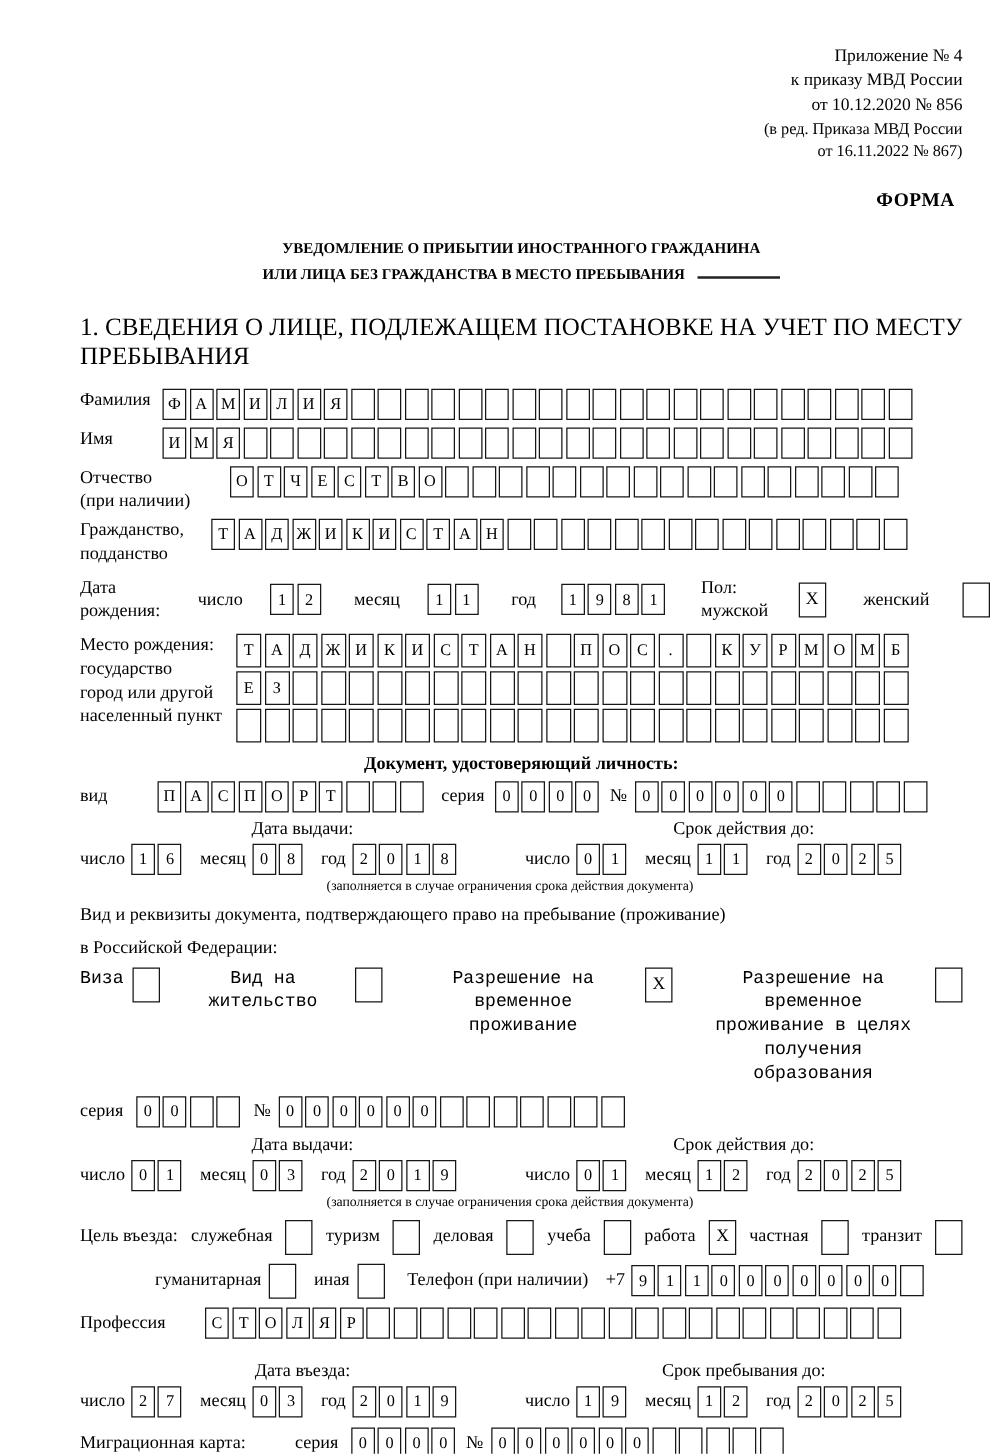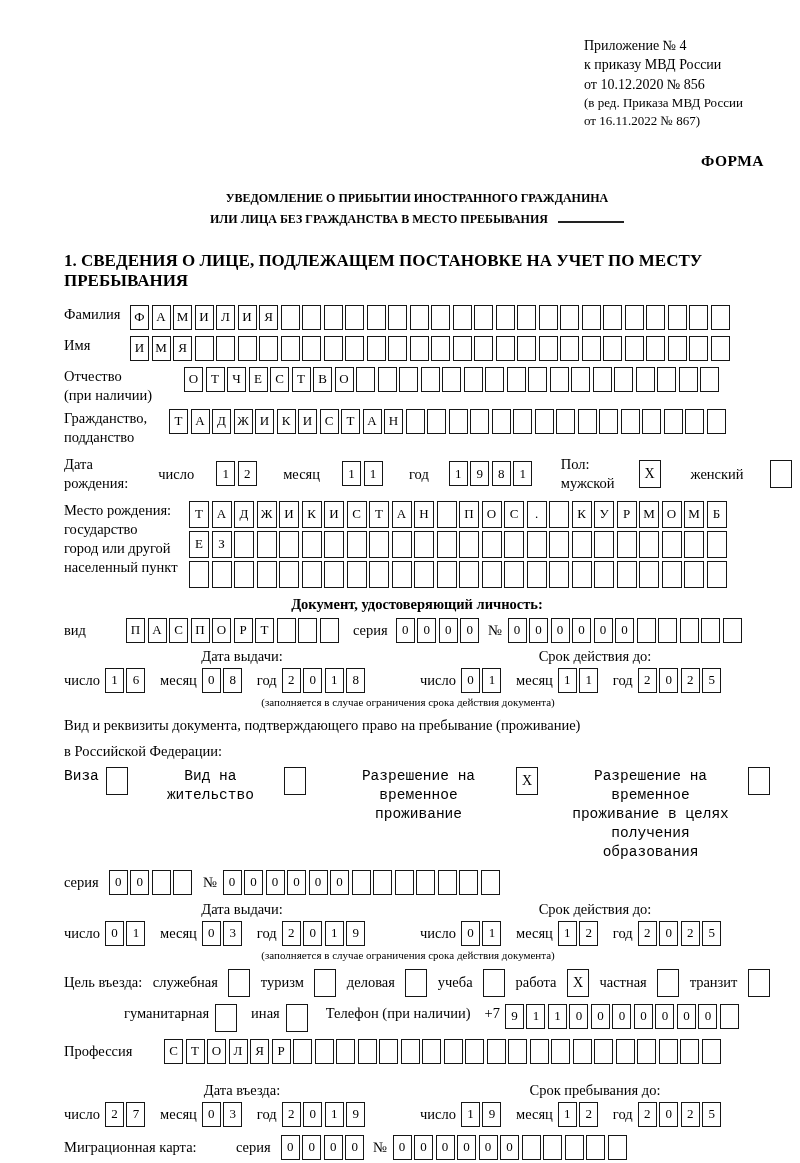--- a/index.html
+++ b/index.html
@@ -1,29 +1,29 @@
 <!DOCTYPE html>
 <html><head>
 <meta charset="utf-8">
 <style>
   html,body{margin:0;padding:0;background:#ffffff;}
   body{width:800px;height:1163px;overflow:hidden;color:#000;
        font-family:"Liberation Serif","DejaVu Serif",serif;font-size:14.5px;}
   .page{padding:36px 30px 0 64px;box-sizing:border-box;width:800px;min-height:1163px;}
 
   
-  .hdr{margin-left:auto;width:186px;line-height:1.38;font-size:14px;white-space:nowrap;}
+  .hdr{margin-left:auto;width:186px;line-height:1.38;font-size:14px;white-space:nowrap;text-align:right;}
   .hdr .small{font-size:13px;}
   .forma{text-align:right;font-weight:bold;font-size:15.5px;letter-spacing:.5px;
          padding-right:6px;margin-top:22px;}
 
   
   .doc-title{text-align:center;font-weight:bold;font-size:12px;margin-top:20px;line-height:1.45;}
   .blank{display:inline-block;width:66px;border-bottom:2px solid #222;height:14px;margin-left:10px;}
-  .sec-head{font-weight:bold;font-size:17px;margin-top:22px;margin-bottom:14px;}
+  .sec-head{font-weight:normal;font-size:20px;margin-top:22px;margin-bottom:14px;}
 
   
   .cells{display:inline-flex;flex-wrap:nowrap;}
   .cell{width:17px;height:23px;border:1.5px solid #161616;margin-right:2.5px;
         display:inline-flex;align-items:center;justify-content:center;
         font-size:13px;background:#fff;flex:0 0 auto;}
   .wide .cell{width:18px;height:25px;}
   .cbx{display:inline-flex;}
   .cbx .cell{width:20px;height:26px;margin-right:0;font-size:14px;}
 
@@ -40,21 +40,21 @@
   .dpcol-r{flex:1;}
   .dphead{text-align:center;margin-bottom:3px;}
   .dgroup{display:flex;align-items:center;}
   .dgroup .t{margin-right:5px;}
   .dgroup .g{margin-right:12px;}
   .note-r{text-align:center;font-size:11px;padding-right:18px;margin:3px 0 8px 0;font-family:Liberation Serif, serif;}
 
   .opt{display:flex;align-items:flex-start;}
   .opt .optlbl{text-align:center;line-height:1.3;margin-right:7px;font-family:Liberation Mono, monospace;}
   .purpose-row{display:flex;align-items:center;justify-content:space-between;margin-bottom:7px;}
-  .purpose-row2{display:flex;margin-bottom:7px;padding-left:60px;}
+  .purpose-row2{display:flex;align-items:center;margin-bottom:7px;padding-left:60px;}
 </style>
 </head>
 <body>
 
 <div class="page">
 
   <div class="hdr">
     <div>Приложение № 4</div>
     <div>к приказу МВД России</div>
     <div>от 10.12.2020 № 856</div>

